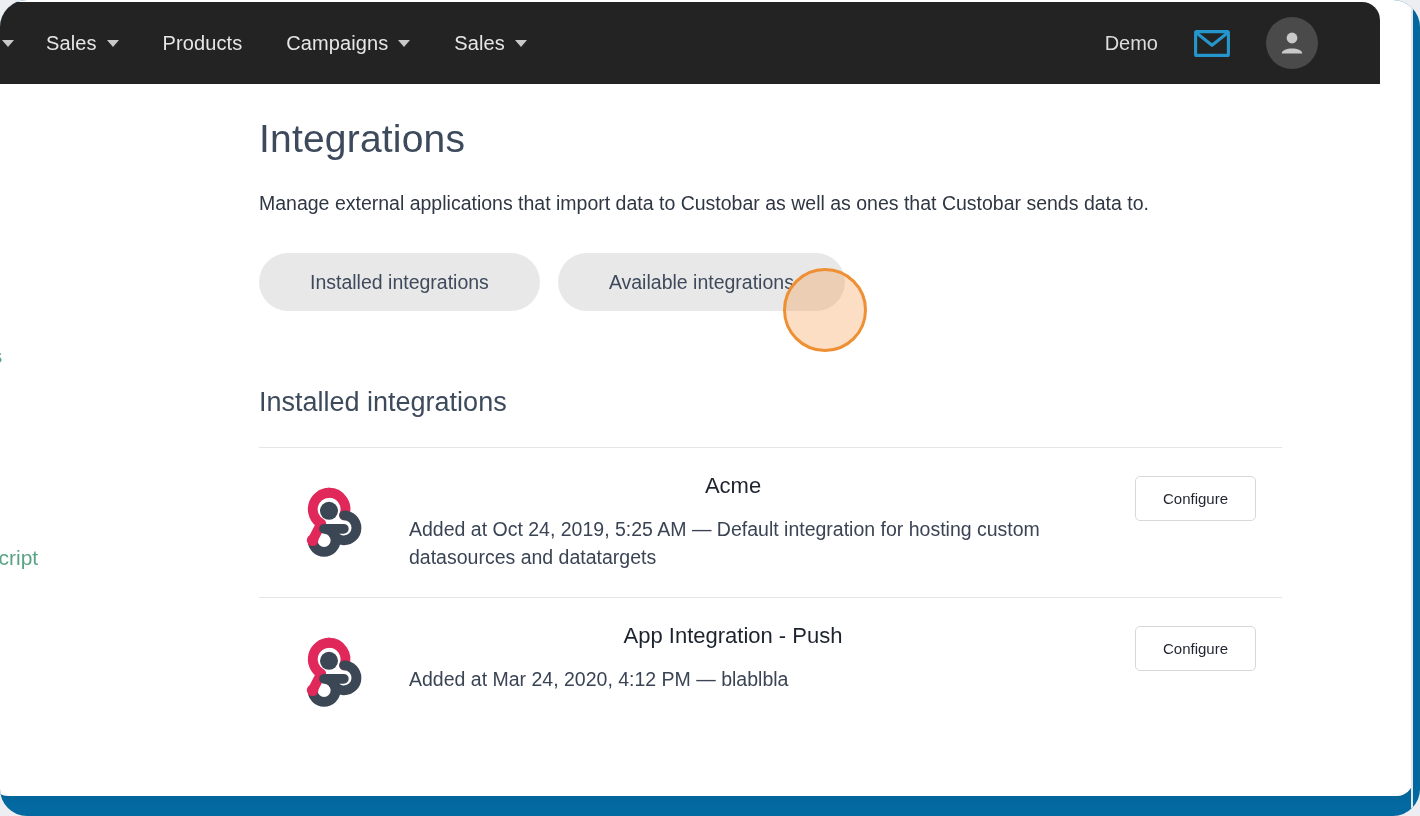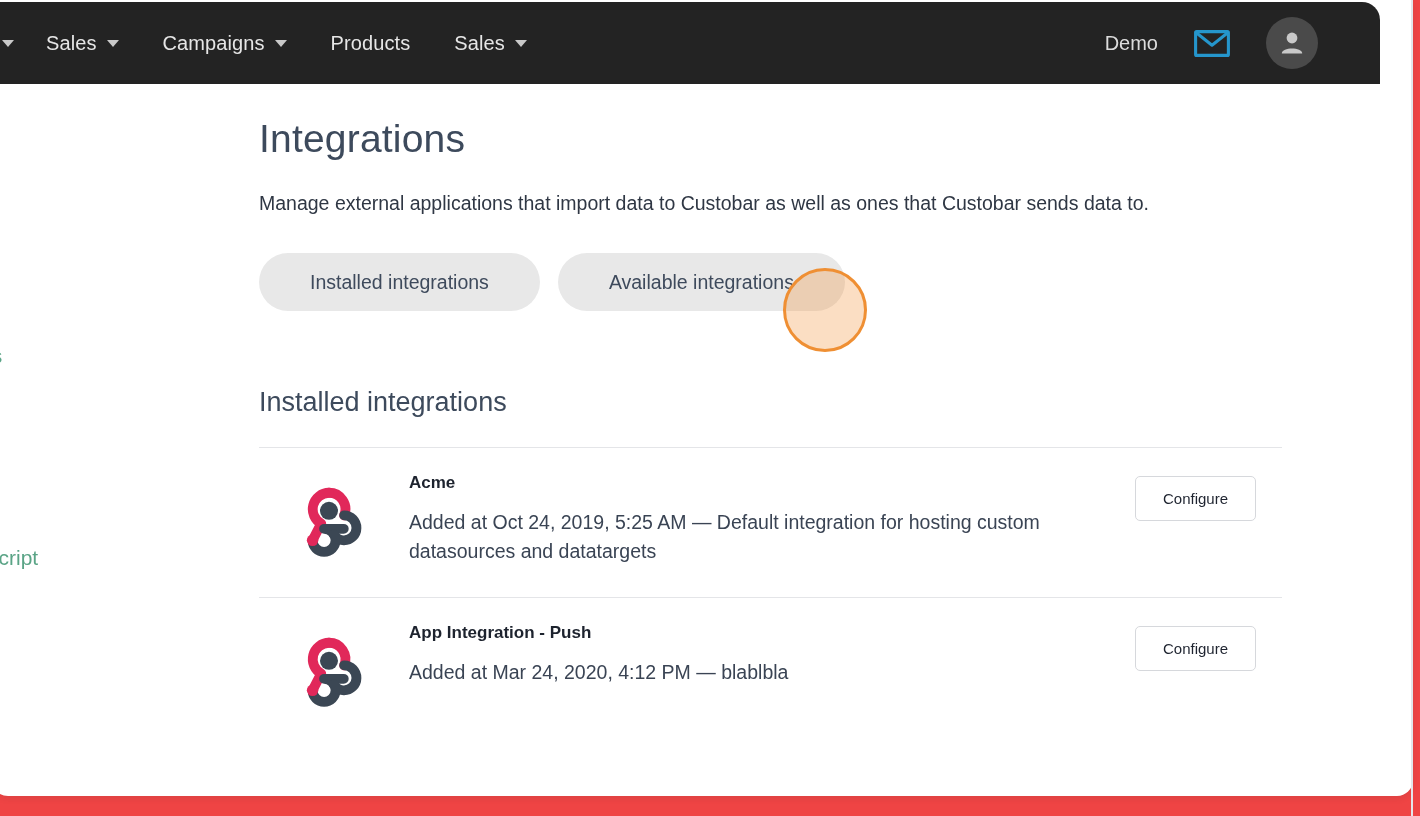--- a/index.html
+++ b/index.html
@@ -10,22 +10,23 @@
     height: 816px;
     overflow: hidden;
     font-family: "Liberation Sans", sans-serif;
     background: #eceef1;
   }
 
   #viewport {
     position: relative;
     width: 1420px;
     height: 816px;
-    background: #ef4444;
+    background: #0369a1;
     overflow: hidden;
+    border-radius: 27px;
   }
 
   
   #page-card {
     position: absolute;
     left: -8px;
     top: 0;
     width: 1421px;
     height: 796px;
     background: #ffffff;
@@ -203,24 +204,25 @@
   .row-logo svg { width: 82px; height: 82px; display: block; }
 
   .row-body {
     flex: 1 1 auto;
     padding-left: 32px;
     padding-top: 2px;
     max-width: 680px;
   }
 
   .row-name {
-    font-size: 17px;
+    font-size: 22px;
     color: #1d232e;
-    font-weight: 700;
+    font-weight: 400;
     line-height: 1.25;
+    text-align: center;
   }
 
   .row-desc {
     margin-top: 15px;
     font-size: 19.5px;
     color: #3a4454;
     line-height: 1.48;
   }
 
   .row-action {
@@ -271,26 +273,26 @@
           <span></span>
           <span class="caret"></span>
         </div>
 
         <div class="nav-item">
           <span>Sales</span>
           <span class="caret"></span>
         </div>
 
         <div class="nav-item">
+          <span>Products</span>
+        </div>
+
+        <div class="nav-item">
           <span>Campaigns</span>
           <span class="caret"></span>
-        </div>
-
-        <div class="nav-item">
-          <span>Products</span>
         </div>
 
         <div class="nav-item">
           <span>Sales</span>
           <span class="caret"></span>
         </div>
 
       </div>
 
       <div class="nav-right">

